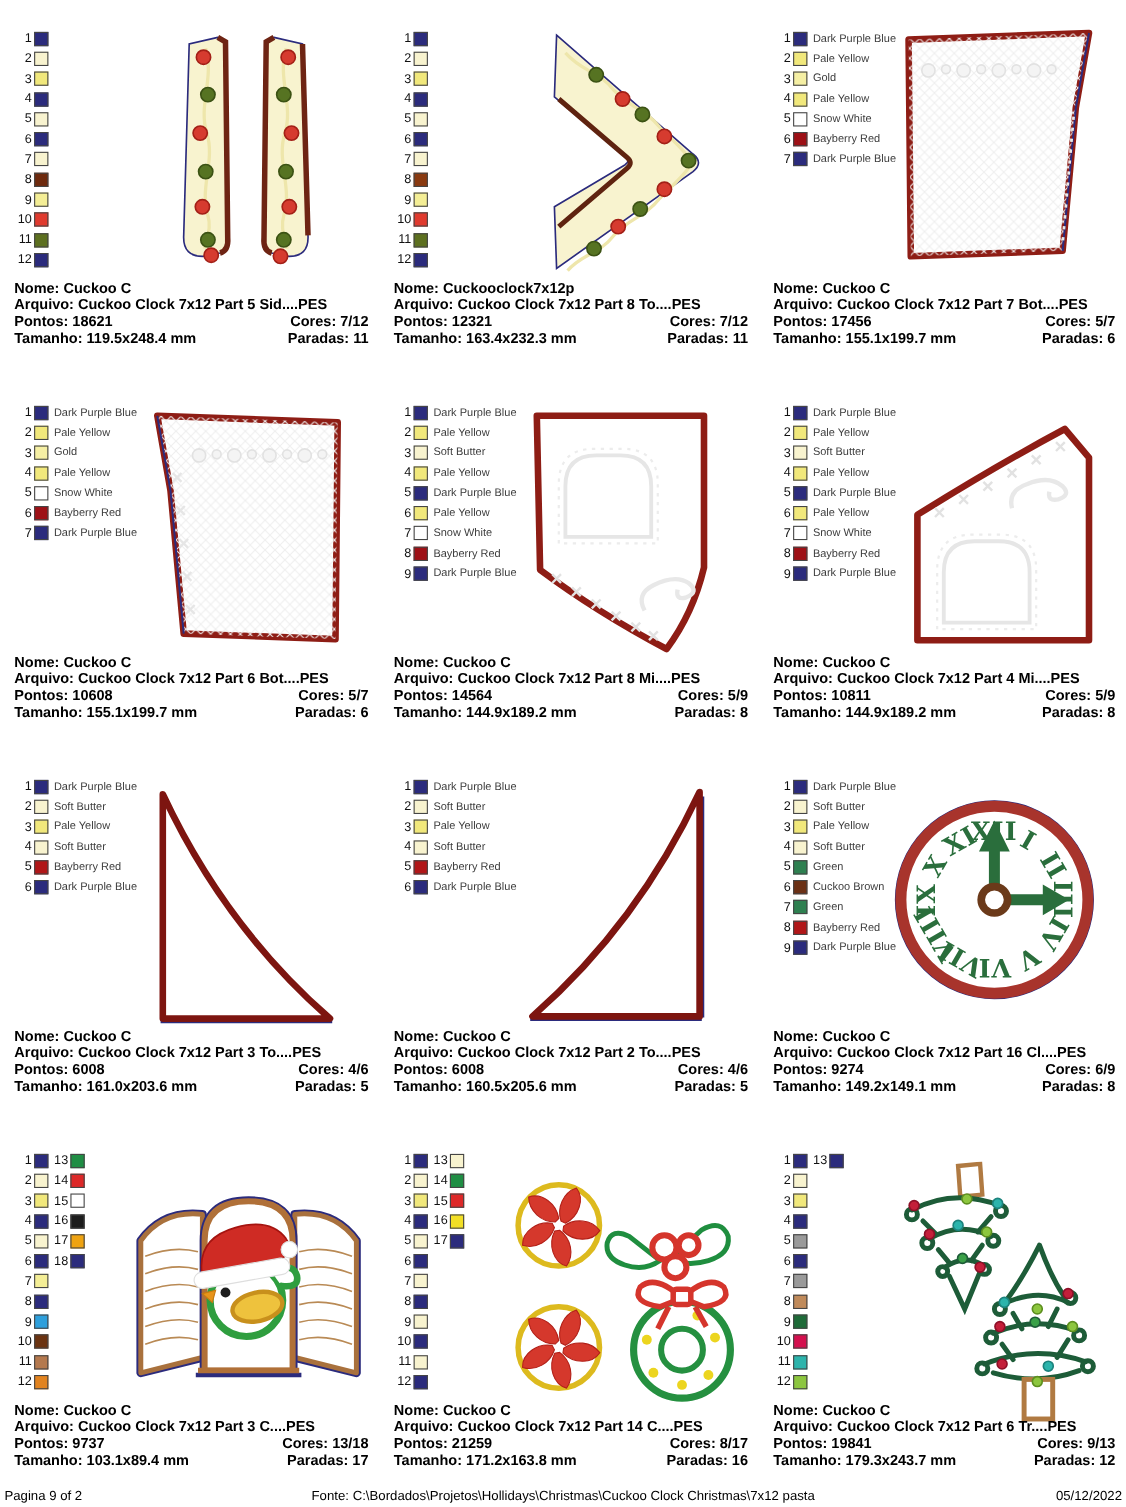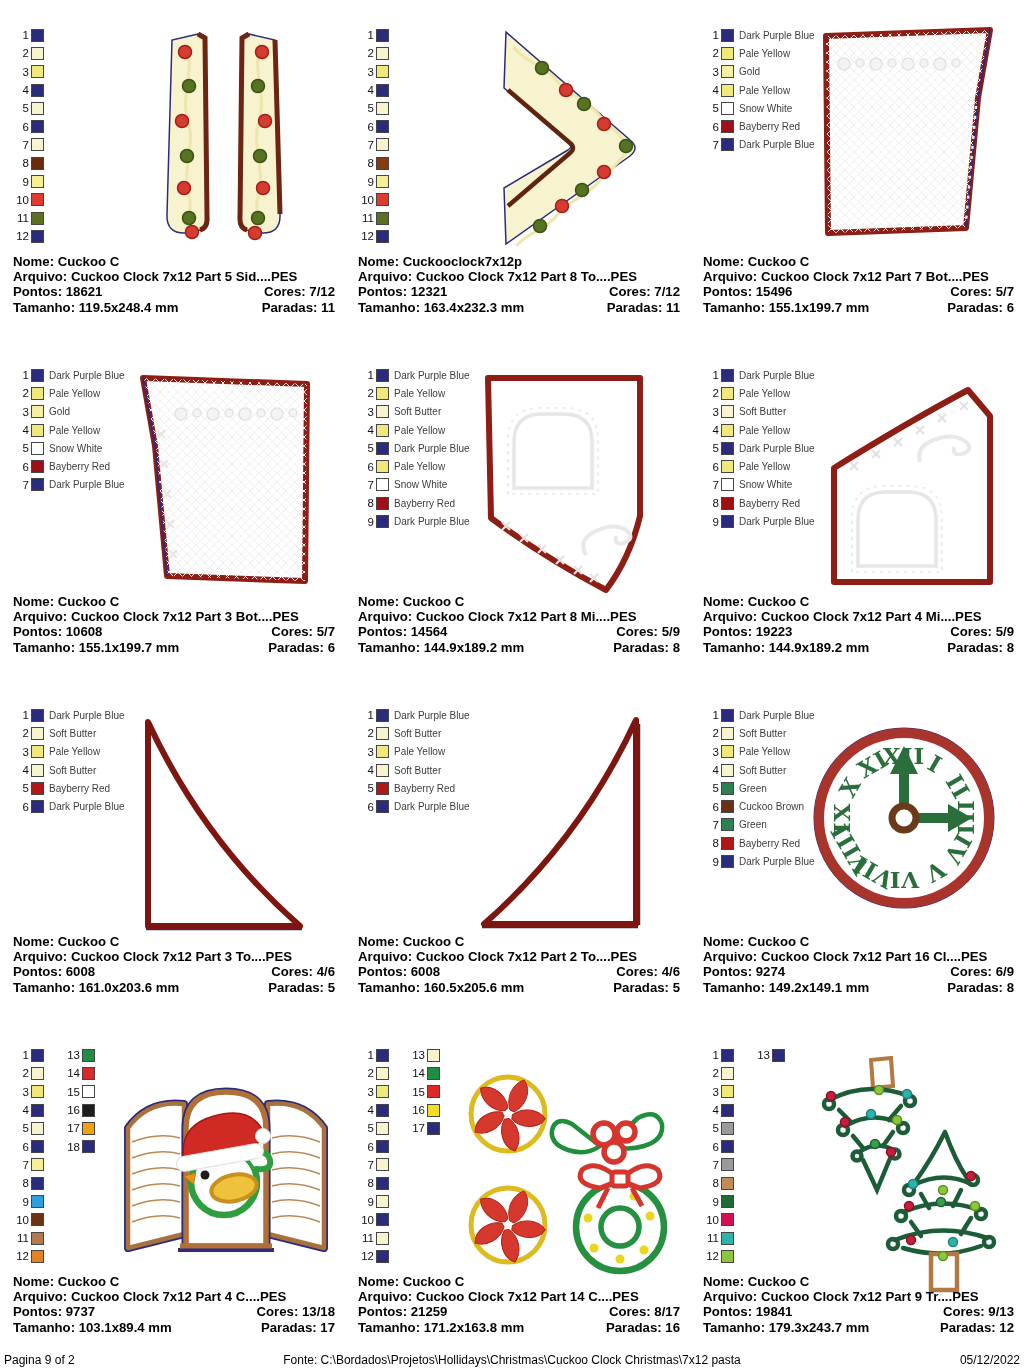--- a/index.html
+++ b/index.html
@@ -9,21 +9,21 @@
   }
   .grid{
     position:absolute;left:0;top:0;width:1024px;height:1348px;
     display:grid;grid-template-columns:345px 345px 334px;
     grid-template-rows:340px 340px 340px 328px;
   }
   .cell{position:relative;}
   .palette{position:absolute;top:26px;left:12px;}
   .prow{height:18.3px;display:flex;align-items:center;}
   .pnum{width:17px;text-align:right;font-size:11.5px;color:#111;margin-right:2px;}
-  .pnum.second{margin-left:19px;}
+  .pnum.second{margin-left:1px;}
   .psw{width:13px;height:13px;border:1px solid #454545;box-sizing:border-box;flex:none;}
   .plbl{font-size:10px;color:#3d3d3d;margin-left:5px;white-space:nowrap;}
   .design{position:absolute;}
   .info{position:absolute;left:13px;right:10px;top:254px;font-weight:bold;font-size:13.2px;line-height:15.2px;}
   .line{white-space:nowrap;}
   .split{display:flex;justify-content:space-between;}
   .footer{
     position:absolute;left:0;bottom:0;width:1024px;height:20px;
     font-size:12px;display:flex;align-items:center;
   }
@@ -266,21 +266,21 @@
           <circle cx="106" cy="37" r="4"></circle>
           <circle cx="122" cy="38" r="6"></circle>
           <circle cx="138" cy="37" r="4"></circle>
       </g>
       <path d="M158,80 L148,196" stroke="#e8e8e8" stroke-width="2.5" stroke-dasharray="3 7" fill="none"></path>
     </svg>
     <div class="info">
       <div class="line"><span>Nome:</span> <span>Cuckoo C</span></div>
       <div class="line"><span>Arquivo:</span> <span>Cuckoo Clock 7x12 Part 7 Bot....PES</span></div>
       <div class="line split">
-          <span><span>Pontos:</span> <span>15496</span></span>
+          <span><span>Pontos:</span> <span>17456</span></span>
           <span><span>Cores:</span> <span>5/7</span></span>
         </div>
       <div class="line split">
           <span><span>Tamanho:</span> <span>155.1x199.7 mm</span></span>
           <span><span>Paradas:</span> <span>6</span></span>
         </div>
     </div>
   </div>
 
   <div class="cell">
@@ -343,21 +343,21 @@
       <g stroke="#e6e6e6" stroke-width="2.2">
         <path d="M24,56 l8,8 M32,56 l-8,8"></path>
           <path d="M27,86 l8,8 M35,86 l-8,8"></path>
           <path d="M30,116 l8,8 M38,116 l-8,8"></path>
         <path d="M33,146 l8,8 M41,146 l-8,8"></path>
           <path d="M36,176 l8,8 M44,176 l-8,8"></path>
       </g>
     </svg>
     <div class="info">
       <div class="line"><span>Nome:</span> <span>Cuckoo C</span></div>
-      <div class="line"><span>Arquivo:</span> <span>Cuckoo Clock 7x12 Part 3 Bot....PES</span></div>
+      <div class="line"><span>Arquivo:</span> <span>Cuckoo Clock 7x12 Part 6 Bot....PES</span></div>
       <div class="line split">
           <span><span>Pontos:</span> <span>10608</span></span>
           <span><span>Cores:</span> <span>5/7</span></span>
         </div>
       <div class="line split">
           <span><span>Tamanho:</span> <span>155.1x199.7 mm</span></span>
           <span><span>Paradas:</span> <span>6</span></span>
         </div>
     </div>
   </div>
@@ -497,21 +497,21 @@
           <path d="M140,32 l8,8 M148,32 l-8,8"></path>
       </g>
       <path d="M100,92 Q96,76 114,70 Q134,62 146,72 Q154,80 142,84 Q132,86 134,77" fill="none" stroke="#e8e8e8" stroke-width="4"></path>
       <path d="M32,202 L32,148 Q32,116 64,116 L90,116 Q122,116 122,148 L122,202 Z" fill="none" stroke="#ececec" stroke-width="2" stroke-dasharray="3 5"></path>
       <path d="M38,196 L38,150 Q38,122 66,122 L88,122 Q116,122 116,150 L116,196 Z" fill="none" stroke="#e6e6e6" stroke-width="3.5"></path>
     </svg>
     <div class="info">
       <div class="line"><span>Nome:</span> <span>Cuckoo C</span></div>
       <div class="line"><span>Arquivo:</span> <span>Cuckoo Clock 7x12 Part 4 Mi....PES</span></div>
       <div class="line split">
-          <span><span>Pontos:</span> <span>19223</span></span>
+          <span><span>Pontos:</span> <span>10811</span></span>
           <span><span>Cores:</span> <span>5/9</span></span>
         </div>
       <div class="line split">
           <span><span>Tamanho:</span> <span>144.9x189.2 mm</span></span>
           <span><span>Paradas:</span> <span>8</span></span>
         </div>
     </div>
   </div>
 
   <div class="cell">
@@ -827,21 +827,21 @@
           <path d="M64,84 Q58,50 94,40 Q126,31 140,50 Q148,62 136,68 L70,88 Z" fill="#cf2b24" stroke="#a51410" stroke-width="1.5"></path>
           <g transform="rotate(-10 100 82)">
               <rect x="56" y="74" width="88" height="15" rx="7.5" fill="#ffffff" stroke="#dedede" stroke-width="1"></rect>
             </g>
           <circle cx="143" cy="60" r="7.5" fill="#ffffff" stroke="#dedede" stroke-width="1"></circle>
         </g>
       </g>
     </svg>
     <div class="info">
       <div class="line"><span>Nome:</span> <span>Cuckoo C</span></div>
-      <div class="line"><span>Arquivo:</span> <span>Cuckoo Clock 7x12 Part 4 C....PES</span></div>
+      <div class="line"><span>Arquivo:</span> <span>Cuckoo Clock 7x12 Part 3 C....PES</span></div>
       <div class="line split">
           <span><span>Pontos:</span> <span>9737</span></span>
           <span><span>Cores:</span> <span>13/18</span></span>
         </div>
       <div class="line split">
           <span><span>Tamanho:</span> <span>103.1x89.4 mm</span></span>
           <span><span>Paradas:</span> <span>17</span></span>
         </div>
     </div>
   </div>
@@ -1063,21 +1063,21 @@
           <circle cx="94" cy="150" r="4.5" fill="#c41f3a" stroke="#8e1028"></circle>
         <circle cx="126" cy="146" r="4.5" fill="#3aa048" stroke="#1d5c38"></circle>
           <circle cx="160" cy="150" r="4.5" fill="#8cc63e" stroke="#5d8f1f"></circle>
         <circle cx="96" cy="184" r="4.5" fill="#c41f3a" stroke="#8e1028"></circle>
           <circle cx="138" cy="186" r="4.5" fill="#2cb4ac" stroke="#1c837d"></circle>
         <circle cx="128" cy="200" r="4.5" fill="#8cc63e" stroke="#5d8f1f"></circle>
       </g>
     </svg>
     <div class="info">
       <div class="line"><span>Nome:</span> <span>Cuckoo C</span></div>
-      <div class="line"><span>Arquivo:</span> <span>Cuckoo Clock 7x12 Part 9 Tr....PES</span></div>
+      <div class="line"><span>Arquivo:</span> <span>Cuckoo Clock 7x12 Part 6 Tr....PES</span></div>
       <div class="line split">
           <span><span>Pontos:</span> <span>19841</span></span>
           <span><span>Cores:</span> <span>9/13</span></span>
         </div>
       <div class="line split">
           <span><span>Tamanho:</span> <span>179.3x243.7 mm</span></span>
           <span><span>Paradas:</span> <span>12</span></span>
         </div>
     </div>
   </div>

